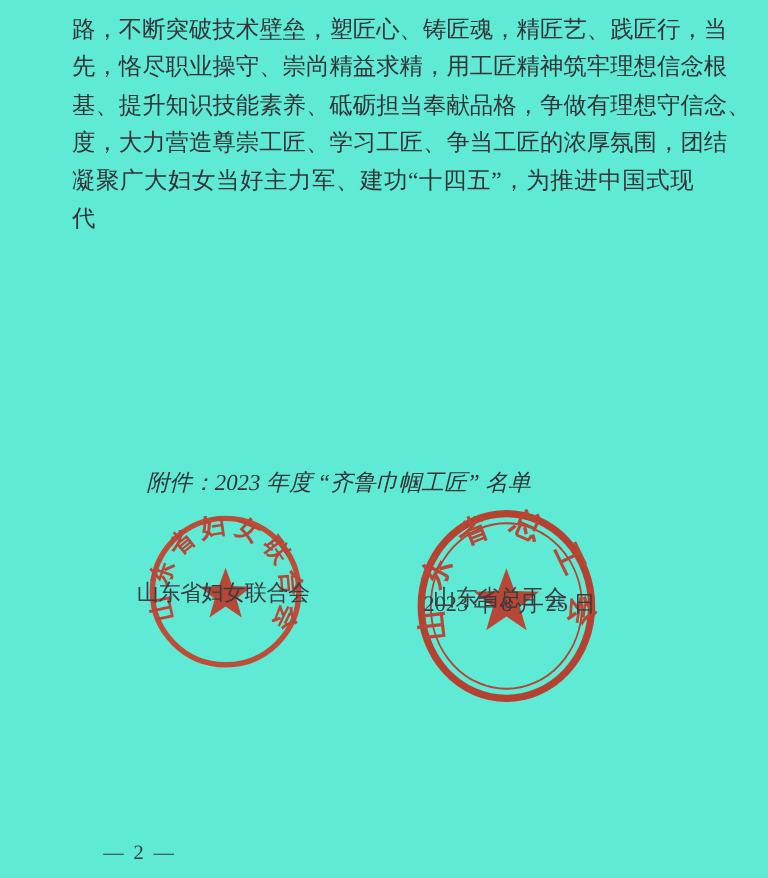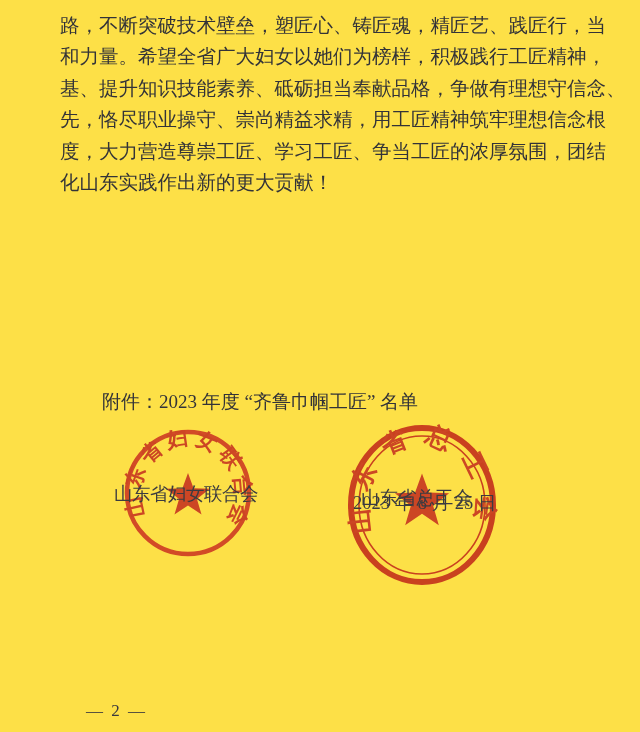--- a/index.html
+++ b/index.html
@@ -1,20 +1,20 @@
 <!DOCTYPE html>
 <html><head>
 <meta charset="utf-8">
 <style>
   html,body{margin:0;padding:0;background:#888;}
   .page{
     position:relative;
     width:640px;height:732px;
     margin:0 auto;
-    background:#fde047;
+    background:#5eead4;
     overflow:hidden;
     font-family:"Liberation Serif","DejaVu Serif",serif;
   }
   .body-text{
     position:absolute;
     left:60px;top:10px;width:518px;
     font-size:19.5px;
     line-height:31.4px;
     color:#333338;
     letter-spacing:0;
@@ -24,24 +24,25 @@
     text-align-last:justify;
     white-space:nowrap;
     height:31.4px;
   }
   .body-text .text-line:last-child{
     text-align-last:left;
     white-space:normal;
   }
   .attachment{
     position:absolute;
-    left:102px;top:389px;
+    left:122px;top:389px;
     font-size:19px;
     color:#333338;
     white-space:nowrap;
+    font-style:italic;
   }
   .seal{
     position:absolute;
     opacity:.87;
     filter:blur(.3px);
   }
   .seal-left{left:122px;top:427px;}
   .seal-right{left:347px;top:424px;}
   .seal .ring{fill:none;}
   .seal-left .ring{stroke:#cc3522;stroke-width:4.5;}
@@ -73,25 +74,24 @@
     letter-spacing:2px;
   }
 </style>
 </head>
 <body>
 
 <div class="page">
 
   <div class="body-text">
     <div class="text-line">路，不断突破技术壁垒，塑匠心、铸匠魂，精匠艺、践匠行，当</div>
-    <div class="text-line">和力量。希望全省广大妇女以她们为榜样，积极践行工匠精神，</div>
+    <div class="text-line">先，恪尽职业操守、崇尚精益求精，用工匠精神筑牢理想信念根</div>
     <div class="text-line">基、提升知识技能素养、砥砺担当奉献品格，争做有理想守信念、</div>
-    <div class="text-line">先，恪尽职业操守、崇尚精益求精，用工匠精神筑牢理想信念根</div>
     <div class="text-line">度，大力营造尊崇工匠、学习工匠、争当工匠的浓厚氛围，团结</div>
-    <div class="text-line">化山东实践作出新的更大贡献！</div>
+    <div class="text-line">凝聚广大妇女当好主力军、建功“十四五”，为推进中国式现代</div>
   </div>
 
   <div class="attachment">附件：2023 年度 “齐鲁巾帼工匠” 名单</div>
 
   <svg class="seal seal-left" width="132" height="132" viewBox="0 0 132 132">
     <defs>
       <path id="arcL" d="M 24.4,90 A 48,48 0 1 1 107.6,90" fill="none"></path>
     </defs>
     <circle class="ring" cx="66" cy="66" r="61"></circle>
     <polygon class="star" points="0,-28 6.8,-9.3 26.6,-8.7 10.9,3.6 16.5,22.7 0,11.5 -16.5,22.7 -10.9,3.6 -26.6,-8.7 -6.8,-9.3" transform="translate(66,69) scale(0.82)"></polygon>

